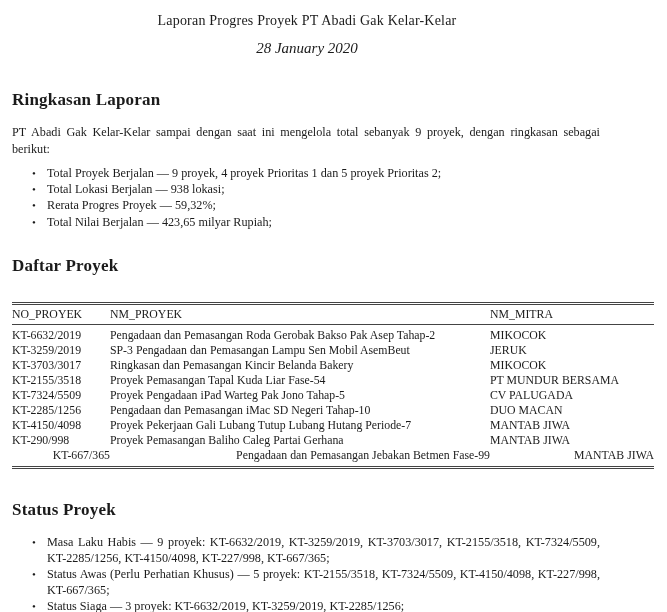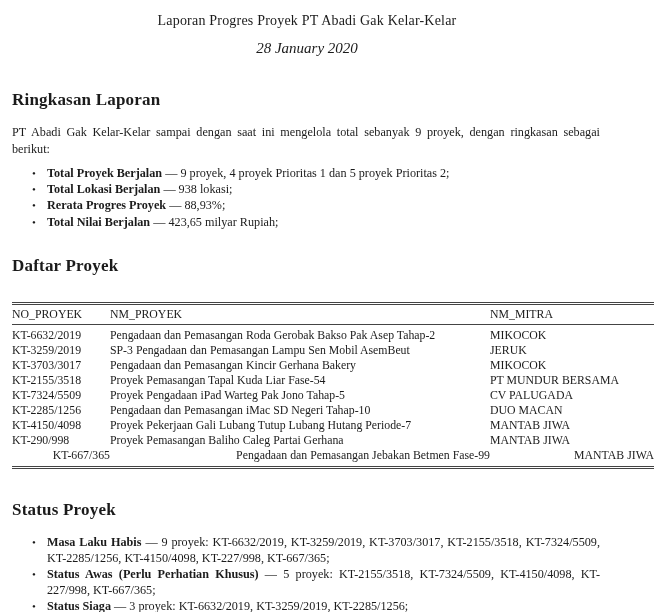--- a/index.html
+++ b/index.html
@@ -39,21 +39,21 @@
   }
   ul.bullets li::before {
     content: "\2022";
     position: absolute; left: 20px; top: 0;
     font-size: 11px;
   }
   ul#summary-list { margin-top: 8px; }
   ul#summary-list li { line-height: 16.2px; }
   ul#status-list { margin-top: 14px; }
   ul#status-list li { line-height: 16px; }
-  .item-label { font-weight: bold; margin-top: 36px; }
+  .item-label { font-weight: normal; margin-top: 36px; }
 
   table.projects {
     margin-top: 26px;
     border-collapse: collapse; table-layout: fixed;
     width: 642px;
     font-size: 11.8px;
     border-top: 3px double #444;
     border-bottom: 3px double #444;
   }
   table.projects col.c1 { width: 98px; }
@@ -88,21 +88,21 @@
       <li>
         <span class="item-label">Total Proyek Berjalan</span>
         <span class="item-text">— 9 proyek, 4 proyek Prioritas 1 dan 5 proyek Prioritas 2;</span>
       </li>
       <li>
         <span class="item-label">Total Lokasi Berjalan</span>
         <span class="item-text">— 938 lokasi;</span>
       </li>
       <li>
         <span class="item-label">Rerata Progres Proyek</span>
-        <span class="item-text">— 88,93%;</span>
+        <span class="item-text">— 59,32%;</span>
       </li>
       <li>
         <span class="item-label">Total Nilai Berjalan</span>
         <span class="item-text">— 423,65 milyar Rupiah;</span>
       </li>
     </ul>
   </section>
 
   <section>
     <h2 class="section-heading" id="projects-heading">Daftar Proyek</h2>
@@ -125,21 +125,21 @@
           <td>Pengadaan dan Pemasangan Roda Gerobak Bakso Pak Asep Tahap-2</td>
           <td>MIKOCOK</td>
         </tr>
         <tr>
           <td>KT-3259/2019</td>
           <td>SP-3 Pengadaan dan Pemasangan Lampu Sen Mobil AsemBeut</td>
           <td>JERUK</td>
         </tr>
         <tr>
           <td>KT-3703/3017</td>
-          <td>Pengadaan dan Pemasangan Kincir Gerhana Bakery</td>
+          <td>Ringkasan dan Pemasangan Kincir Belanda Bakery</td>
           <td>MIKOCOK</td>
         </tr>
         <tr>
           <td>KT-2155/3518</td>
           <td>Proyek Pemasangan Tapal Kuda Liar Fase-54</td>
           <td>PT MUNDUR BERSAMA</td>
         </tr>
         <tr>
           <td>KT-7324/5509</td>
           <td>Proyek Pengadaan iPad Warteg Pak Jono Tahap-5</td>

